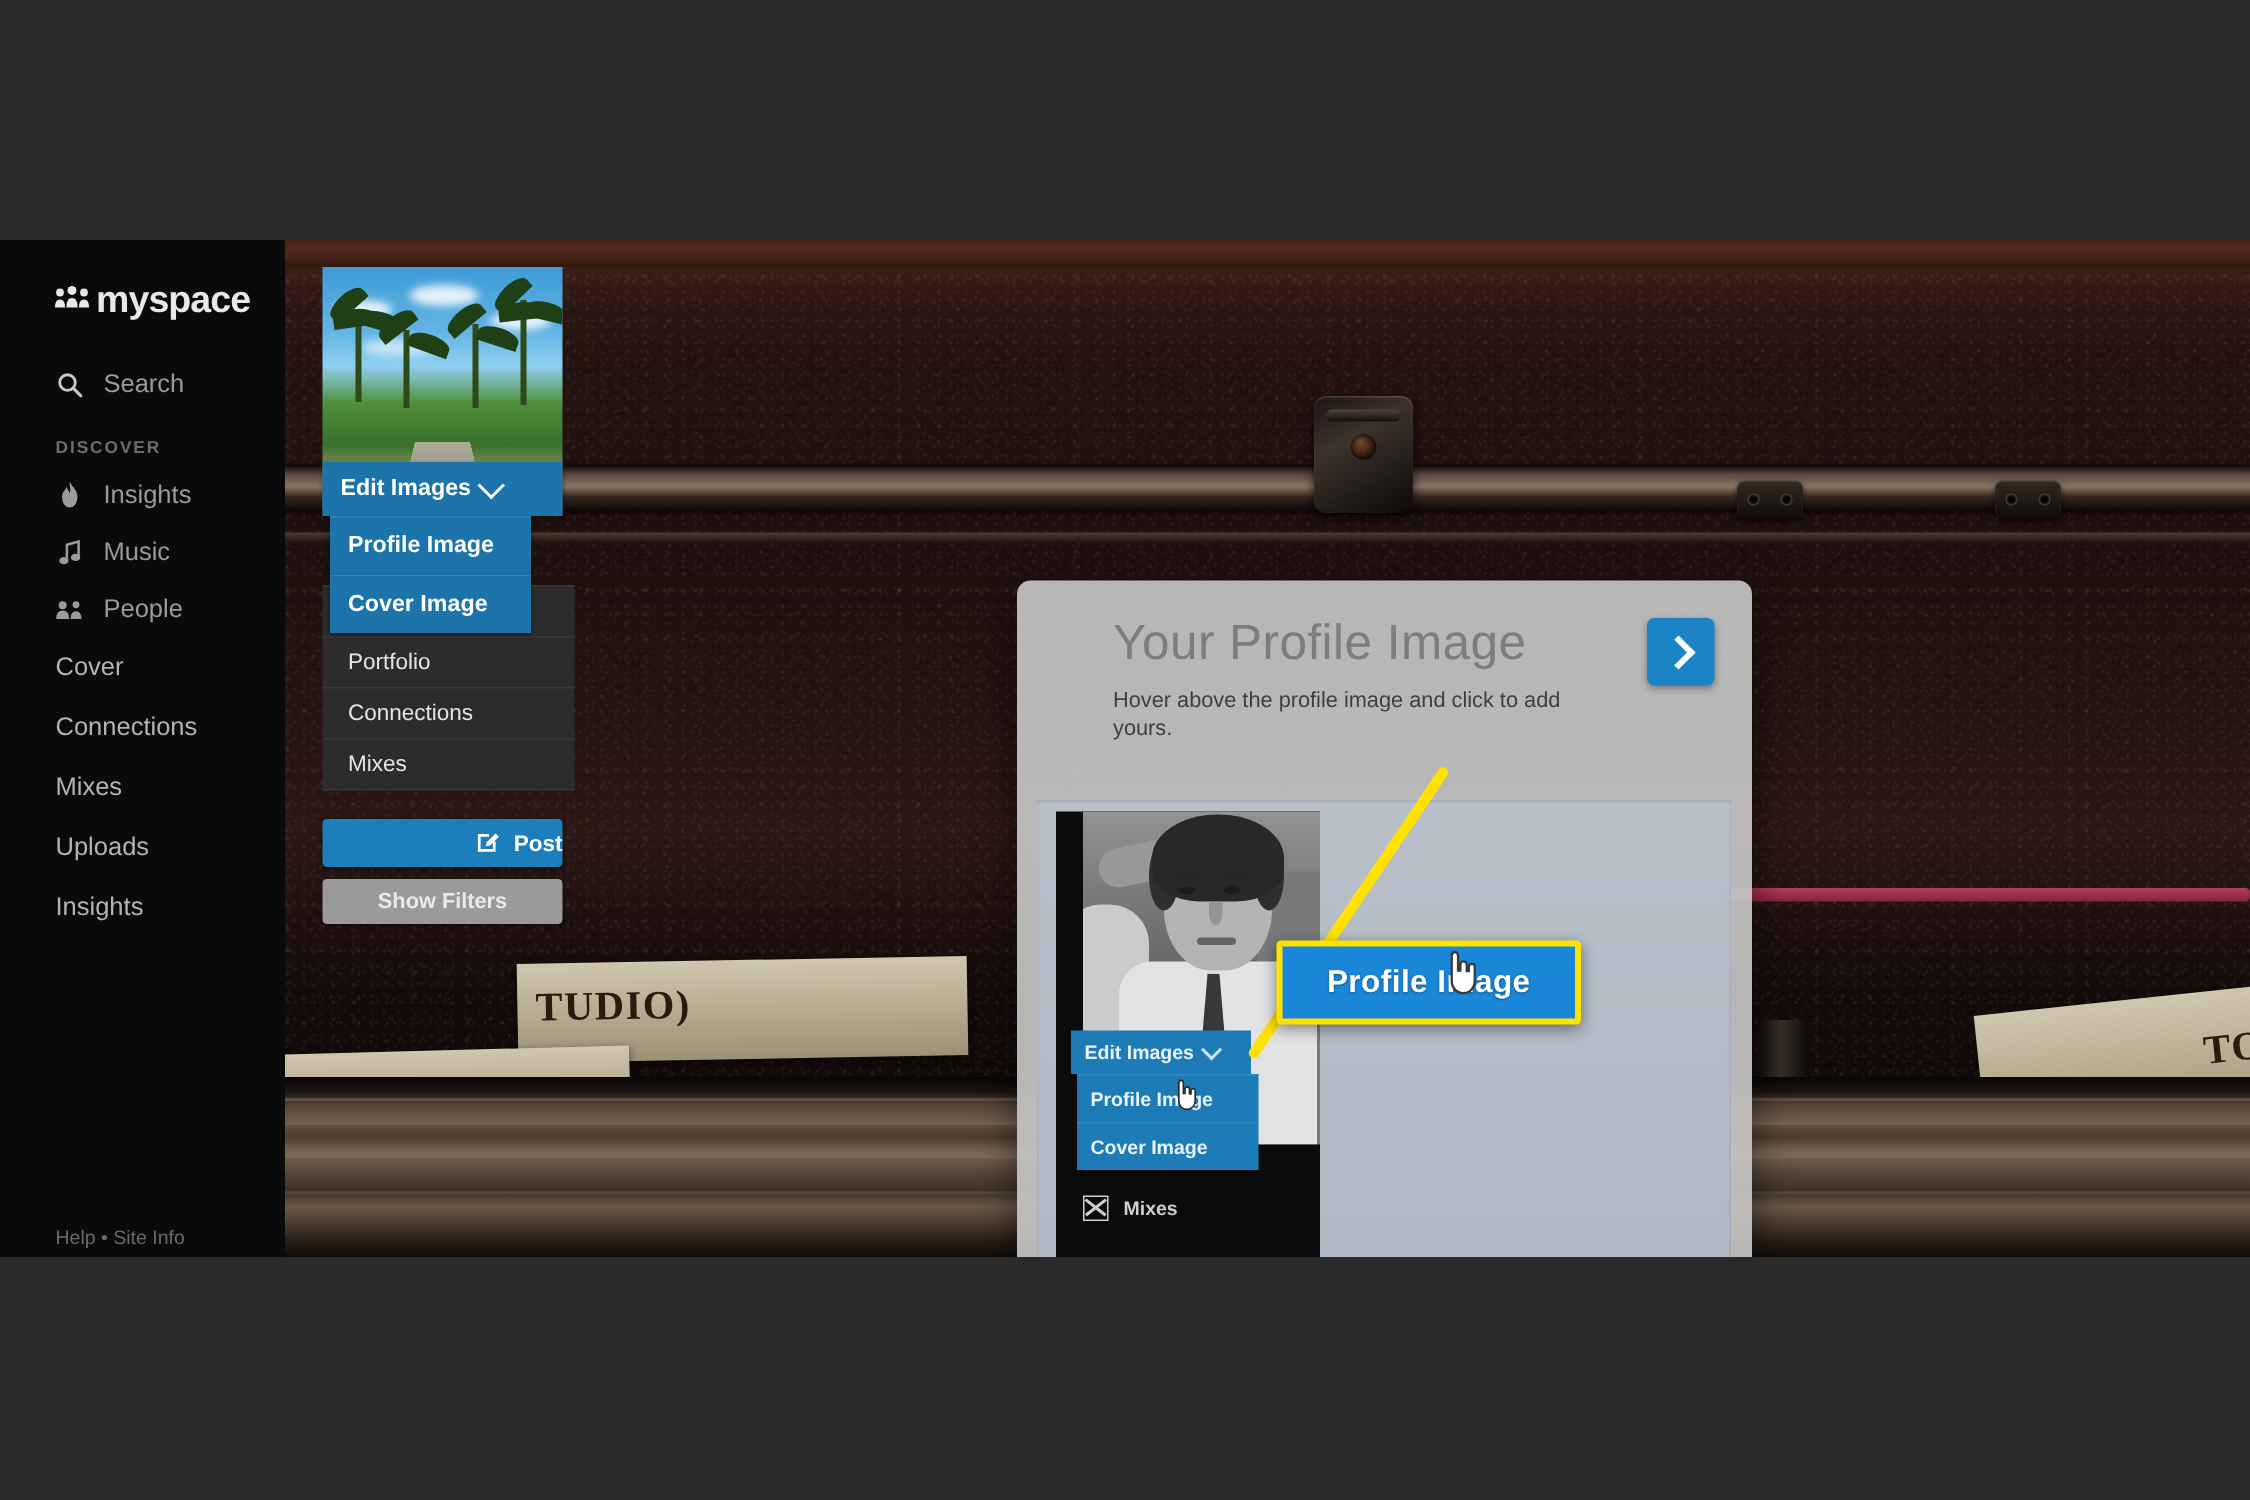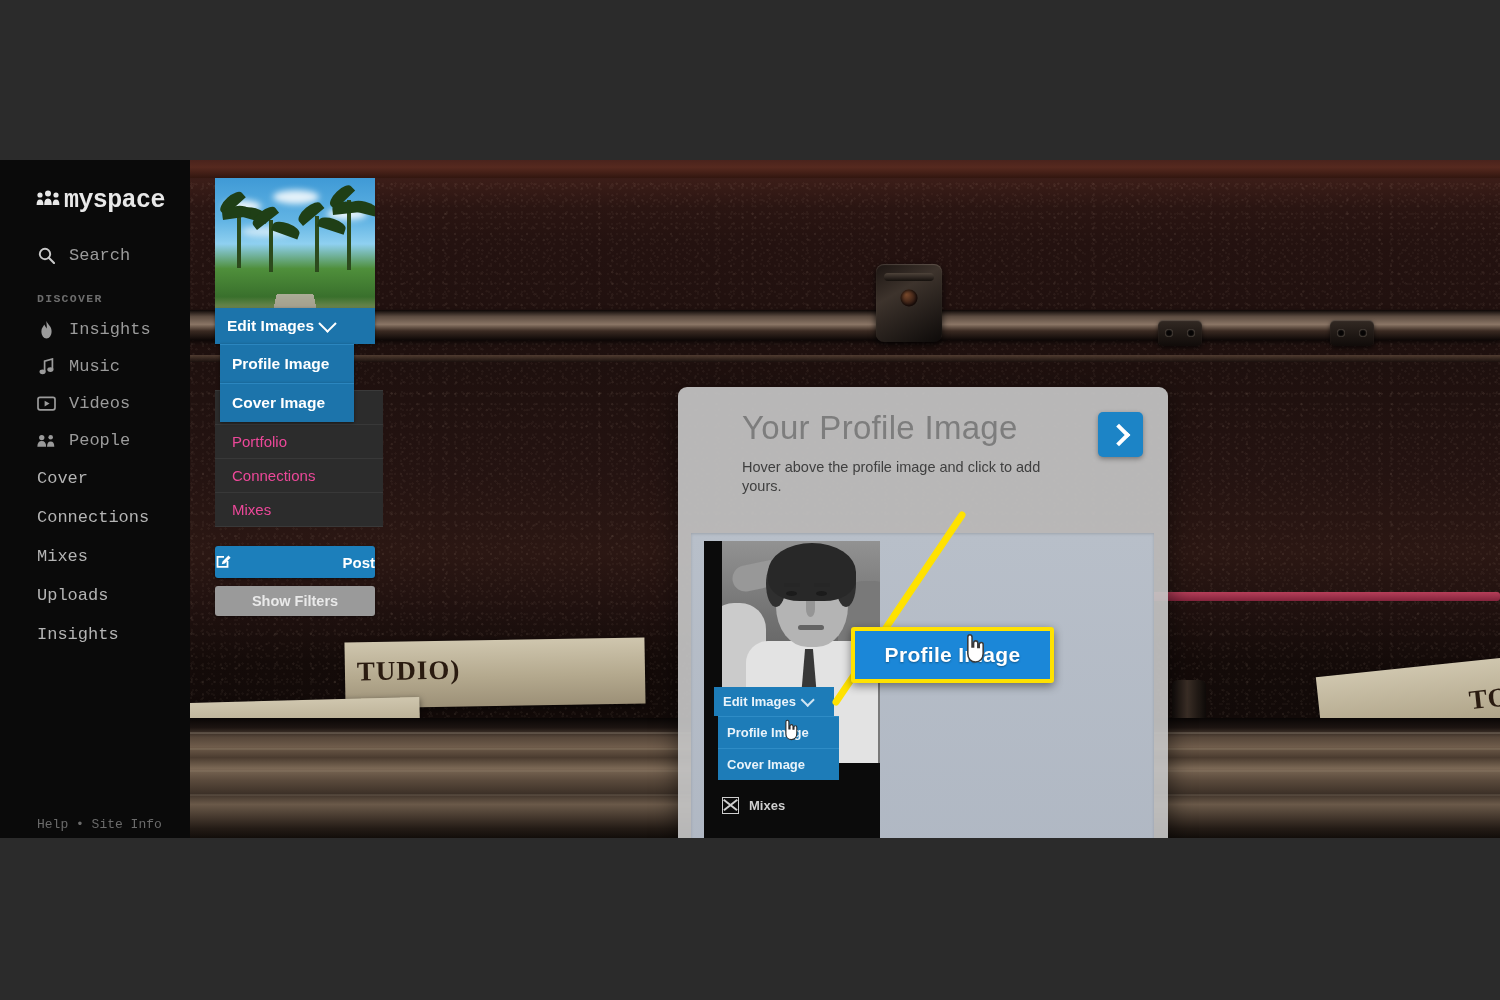--- a/index.html
+++ b/index.html
@@ -97,21 +97,21 @@
     font-family:"Liberation Serif", serif;color:#2a1b10;
   }
   .tape.t1{left:345px;top:480px;width:300px;height:66px;transform:rotate(-1deg);}
   .tape.t2{left:190px;top:540px;width:230px;height:54px;transform:rotate(-1.5deg);}
   .tape.t3{left:1320px;top:505px;width:230px;height:92px;transform:rotate(-6deg);}
   .tape span{position:absolute;font-size:27px;font-weight:600;letter-spacing:1px;}
 
   
   #sidebar{
     position:absolute;left:0;top:0;width:190px;height:678px;
-    background:#0a0a0a;z-index:20;font-family:Liberation Mono, monospace;
+    background:#0a0a0a;z-index:20;
   }
   .logo{display:flex;align-items:center;gap:4px;margin:26px 0 0 36px;}
   .logo-dots{display:inline-block;}
   .logo-word{color:#e8e8e8;font-size:25px;font-weight:700;letter-spacing:-.6px;}
 
   .nav-item{
     display:flex;align-items:center;gap:13px;
     color:#9b9b9b;font-size:17px;padding:9px 0 9px 37px;cursor:default;
   }
   .nav-item .ic{width:19px;height:19px;display:inline-flex;align-items:center;justify-content:center;}
@@ -134,42 +134,42 @@
     background:#1f3f16;transform-origin:0 100%;}
   .road{position:absolute;left:50%;bottom:0;width:46px;height:58px;
     background:linear-gradient(180deg,#b9b2a3,#8e887c);
     transform:translateX(-50%) perspective(60px) rotateX(32deg);opacity:.9;}
 
   .menu-panel{
     position:absolute;left:0;top:212px;width:168px;background:#2c2c2c;
     border-top:1px solid #3a3a3a;
   }
   .menu-panel div{
-    color:#ec4899;font-size:15px;padding:8px 0 8px 17px;border-bottom:1px solid #383838;
+    color:#e5e5e5;font-size:15px;padding:8px 0 8px 17px;border-bottom:1px solid #383838;
   }
 
   .editbox{position:absolute;left:0;top:130px;width:160px;z-index:18;}
   .edit-btn{
     background:#1c74ab;color:#fff;font-size:15.5px;font-weight:700;
     padding:9px 0 9px 12px;display:flex;align-items:center;gap:7px;
     box-shadow:0 1px 3px rgba(0,0,0,.45);
   }
   .edit-opt{
     background:#1c74ab;color:#fff;font-size:15.5px;font-weight:700;
     padding:10px 0 10px 12px;width:122px;margin-left:5px;
     border-top:1px solid #2b86bf;box-shadow:0 1px 3px rgba(0,0,0,.45);
   }
   .chev{display:inline-block;width:11px;height:11px;
     border-right:2.6px solid #fff;border-bottom:2.6px solid #fff;
     transform:rotate(45deg) translate(-2px,-2px);}
 
   .btn-post{
     position:absolute;left:0;top:368px;width:160px;height:32px;
     background:#1c7fbb;color:#fff;font-size:15px;font-weight:700;
-    display:flex;align-items:center;justify-content:space-between;gap:8px;
+    display:flex;align-items:center;justify-content:flex-end;gap:8px;
     border-radius:3px;box-shadow:0 1px 3px rgba(0,0,0,.5);
   }
   .btn-filters{
     position:absolute;left:0;top:408px;width:160px;height:30px;
     background:#9a9a9a;color:#e9e9e9;font-size:14.5px;font-weight:700;
     display:flex;align-items:center;justify-content:center;border-radius:3px;
     box-shadow:0 1px 3px rgba(0,0,0,.4);
   }
 
   
@@ -342,29 +342,20 @@
         <span class="ic">
           <svg width="16" height="17" viewBox="0 0 16 17">
             <path d="M5.6 13.4 V3.2 L13.4 1 V11.2" fill="none" stroke="#9b9b9b" stroke-width="1.7"></path>
             <ellipse cx="3.6" cy="13.8" rx="3.1" ry="2.4" fill="#9b9b9b"></ellipse>
             <ellipse cx="11.4" cy="11.6" rx="3.1" ry="2.4" fill="#9b9b9b"></ellipse>
           </svg>
         </span>
         <span>Music</span>
       </div>
 
-      <div class="nav-item">
-        <span class="ic">
-          <svg width="19" height="15" viewBox="0 0 19 15">
-            <rect x="1" y="1.4" width="17" height="12.4" rx="2" fill="none" stroke="#9b9b9b" stroke-width="1.7"></rect>
-            <path d="M7.6 4.8 L12.6 7.6 L7.6 10.4 Z" fill="#9b9b9b"></path>
-          </svg>
-        </span>
-        <span>Videos</span>
-      </div>
 
       <div class="nav-item">
         <span class="ic">
           <svg width="20" height="15" viewBox="0 0 20 15">
             <circle cx="5" cy="4.4" r="2.8" fill="#9b9b9b"></circle>
             <circle cx="14.4" cy="4" r="2.4" fill="#9b9b9b"></circle>
             <path d="M0.4 14 Q0.4 8 5 8 Q9.6 8 9.6 14 Z" fill="#9b9b9b"></path>
             <path d="M10.6 14 Q10.6 8.6 14.4 8.6 Q18.2 8.6 18.2 14 Z" fill="#9b9b9b"></path>
           </svg>
         </span>

